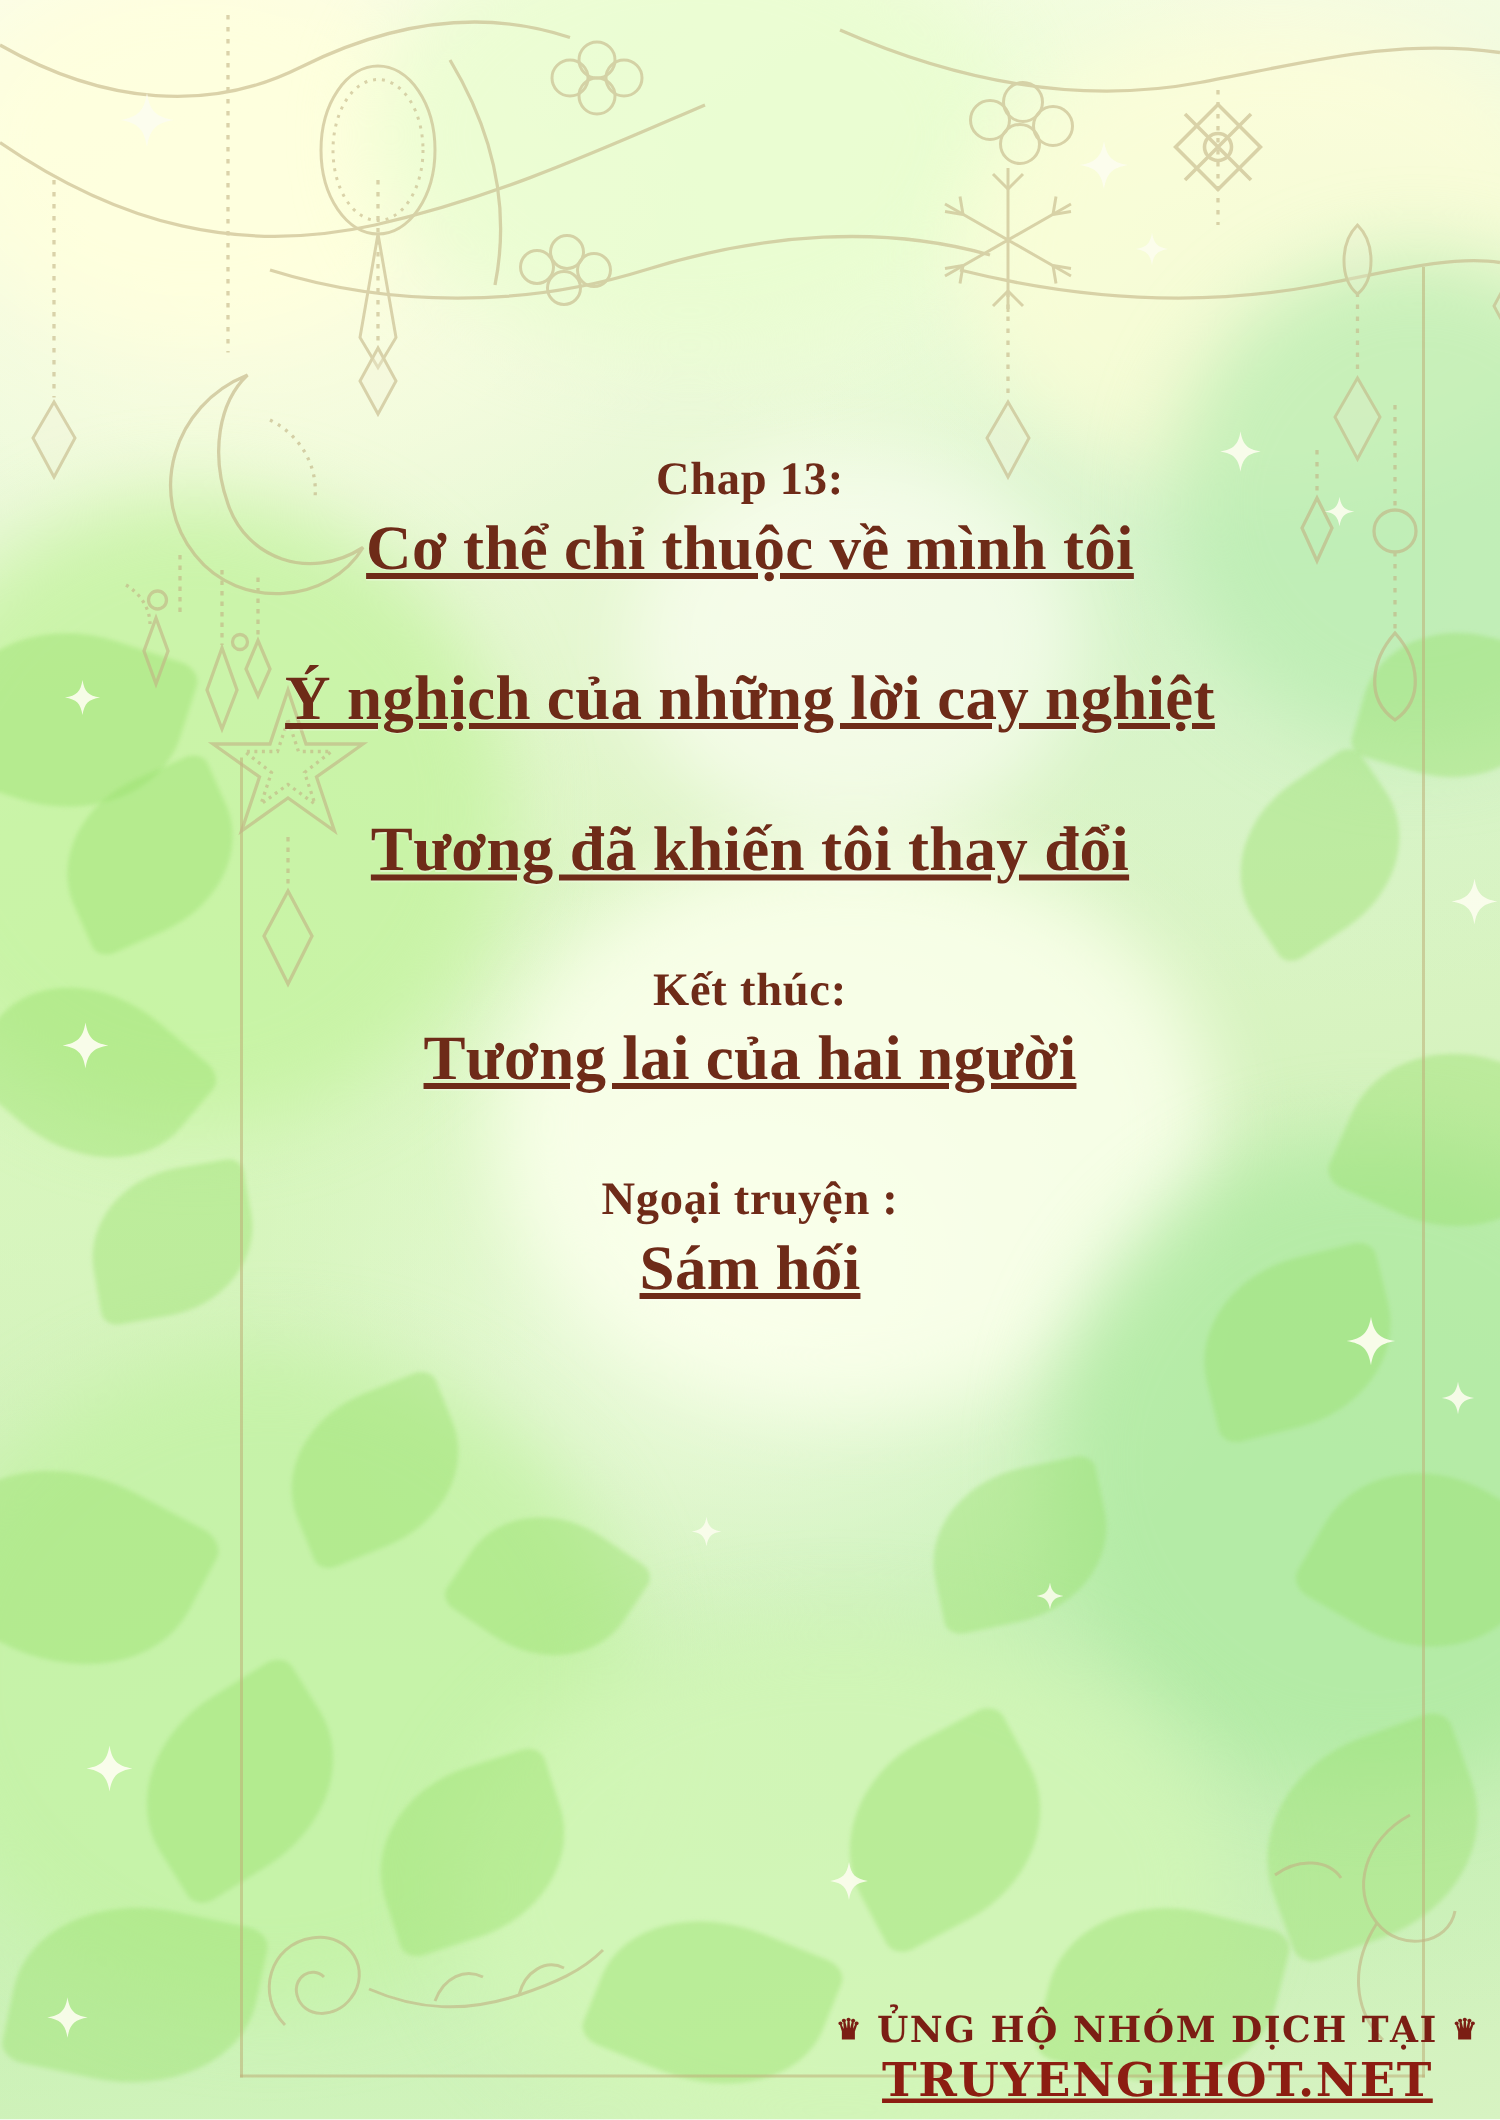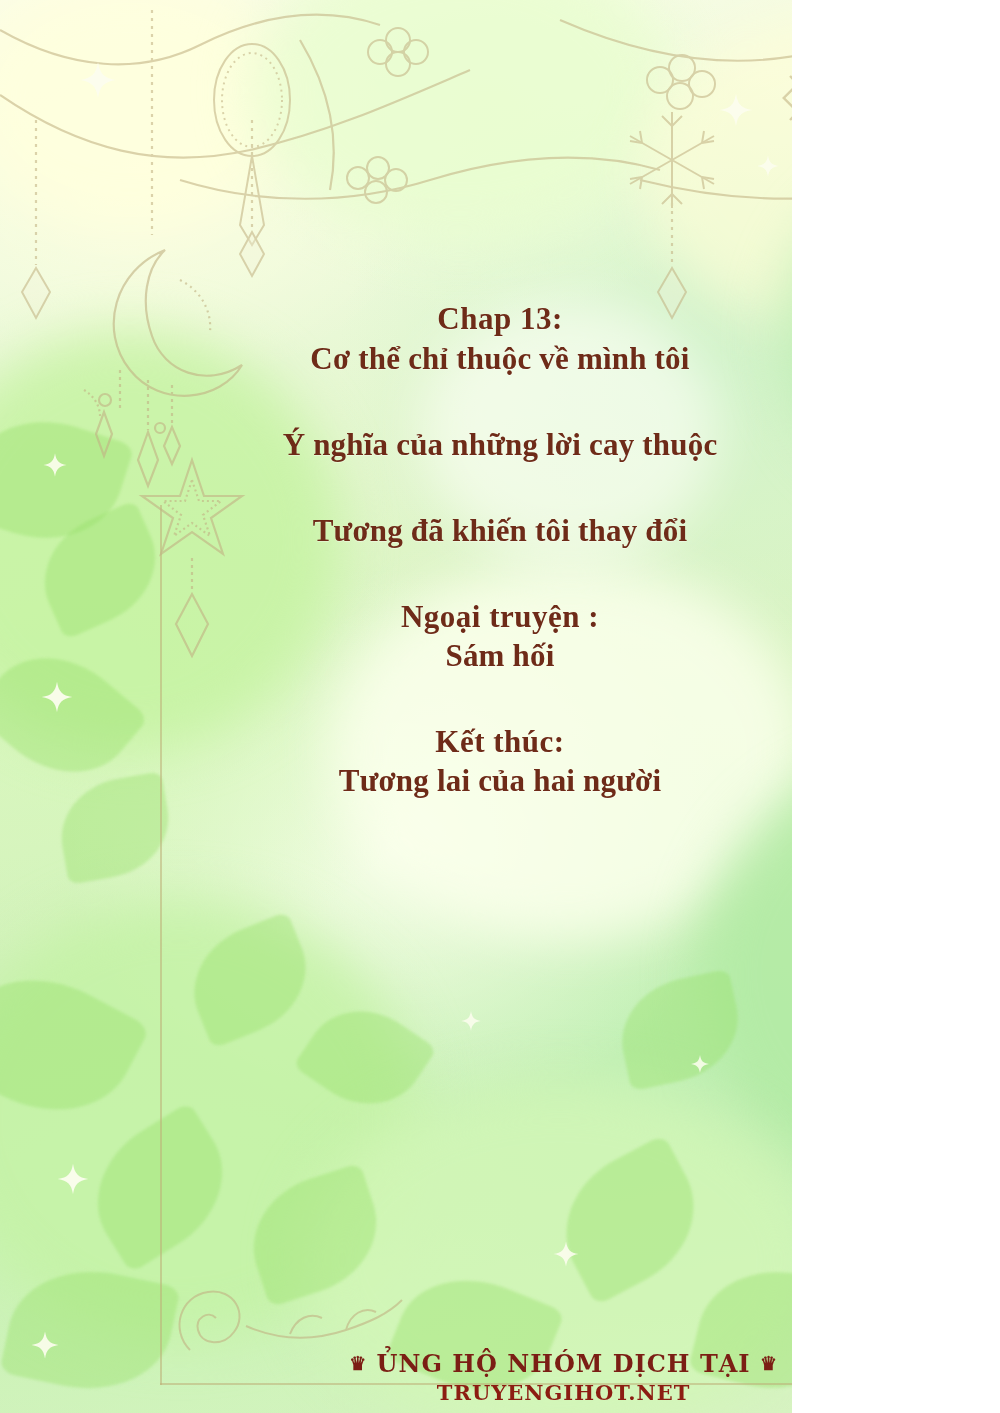--- a/index.html
+++ b/index.html
@@ -2,21 +2,21 @@
 <html><head>
 <meta charset="utf-8">
 <style>
   html, body {
     margin: 0;
     padding: 0;
     background: #ffffff;
   }
   #page {
     position: relative;
-    width: 792px;
+    width: 1000px;
     height: 1413px;
     overflow: hidden;
     font-family: "Liberation Serif", serif;
     background:
       radial-gradient(ellipse 420px 320px at 18% 12%, rgba(255,255,225,0.85) 0%, rgba(255,255,225,0) 70%),
       radial-gradient(ellipse 380px 300px at 62% 8%, rgba(236,255,214,0.9) 0%, rgba(236,255,214,0) 70%),
       radial-gradient(ellipse 500px 420px at 88% 26%, rgba(205,242,200,0.85) 0%, rgba(205,242,200,0) 72%),
       radial-gradient(ellipse 520px 430px at 10% 48%, rgba(214,248,186,0.9) 0%, rgba(214,248,186,0) 72%),
       radial-gradient(ellipse 480px 400px at 50% 60%, rgba(248,255,235,0.9) 0%, rgba(248,255,235,0) 70%),
       radial-gradient(ellipse 560px 460px at 85% 74%, rgba(190,240,180,0.85) 0%, rgba(190,240,180,0) 72%),
@@ -73,49 +73,51 @@
   .toc-entry .chap-label {
     color: #6e2b18;
     font-size: 31px;
     font-weight: bold;
     line-height: 1.25;
     letter-spacing: 0.5px;
     text-shadow: 0 1px 0 rgba(255,255,255,0.35);
   }
   .toc-entry .chap-title {
     color: #6e2b18;
-    font-size: 31px;
+    font-size: 42px;
     font-weight: bold;
     line-height: 1.3;
     letter-spacing: 0.2px;
     text-shadow: 0 1px 0 rgba(255,255,255,0.35);
+    text-decoration: underline;
   }
 
   #credit {
     position: absolute;
     right: 14px;
     bottom: 8px;
     text-align: center;
     z-index: 30;
     font-family: "DejaVu Serif", serif;
   }
   #credit .line1 {
     color: #7b1e14;
     font-size: 24px;
     font-weight: bold;
     letter-spacing: 1px;
     white-space: nowrap;
   }
   #credit .line2 {
     color: #8c1d12;
-    font-size: 21px;
+    font-size: 31px;
     font-weight: bold;
     letter-spacing: 1px;
     white-space: nowrap;
     margin-top: 2px;
+    text-decoration: underline;
   }
   .crown {
     font-size: 19px;
     vertical-align: 2px;
   }
 </style>
 </head>
 <body>
 
 <div id="page">
@@ -325,41 +327,41 @@
   </div>
 
   <div id="toc">
 
     <div class="toc-entry">
       <div class="chap-label">Chap 13:</div>
       <div class="chap-title">Cơ thể chỉ thuộc về mình tôi</div>
     </div>
 
     <div class="toc-entry">
-      <div class="chap-title">Ý nghĩa của những lời cay thuộc</div>
+      <div class="chap-title">Ý nghịch của những lời cay nghiệt</div>
     </div>
 
     <div class="toc-entry">
       <div class="chap-title">Tương đã khiến tôi thay đổi</div>
     </div>
 
     <div class="toc-entry">
     </div>
 
     <div class="toc-entry">
+    </div>
+
+    <div class="toc-entry">
+      <div class="chap-label">Kết thúc:</div>
+      <div class="chap-title">Tương lai của hai người</div>
     </div>
 
     <div class="toc-entry">
       <div class="chap-label">Ngoại truyện :</div>
       <div class="chap-title">Sám hối</div>
-    </div>
-
-    <div class="toc-entry">
-      <div class="chap-label">Kết thúc:</div>
-      <div class="chap-title">Tương lai của hai người</div>
     </div>
 
   </div>
 
   <div id="credit">
     <div class="line1">
       <span class="crown">♛</span>
       <span>ỦNG HỘ NHÓM DỊCH TẠI</span>
       <span class="crown">♛</span>
     </div>

